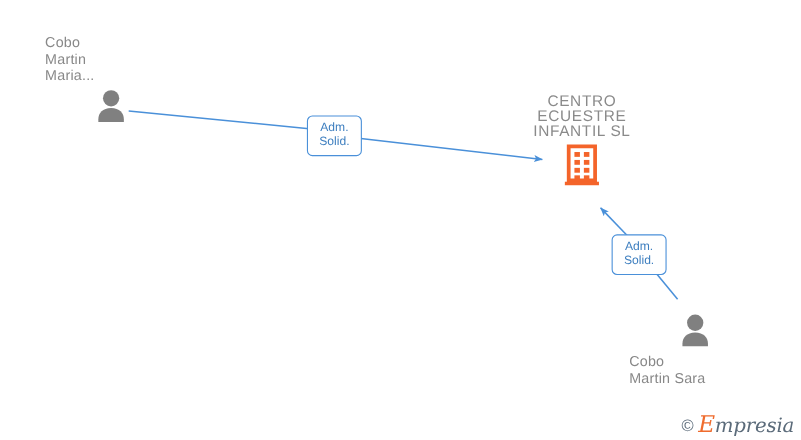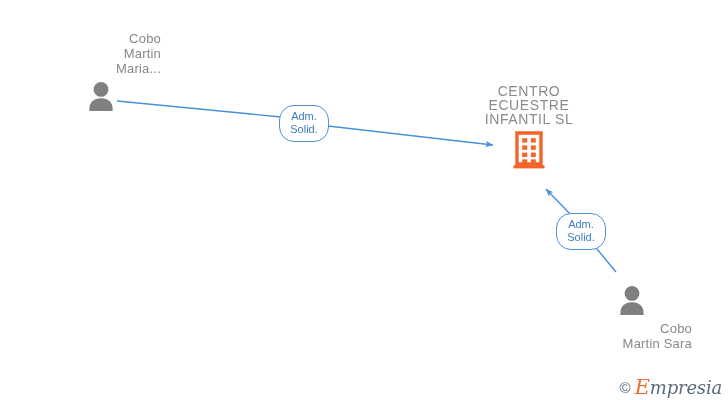--- a/index.html
+++ b/index.html
@@ -23,21 +23,21 @@
     left: 0;
     top: 0;
     width: 728px;
     height: 400px;
   }
 
   
   .person-node {
     position: absolute;
     width: 120px;
-    text-align: right;
+    text-align: left;
   }
   .person-label {
     color: #888888;
     font-size: 13px;
     line-height: 15px;
     letter-spacing: .2px;
     white-space: pre-line;
   }
   .person-icon {
     display: block;
@@ -61,21 +61,21 @@
     display: block;
     margin: 0 auto;
   }
 
   
   .relation-chip {
     position: absolute;
     box-sizing: border-box;
     background: #ffffff;
     border: 1px solid #4a90d9;
-    border-radius: 15px;
+    border-radius: 5px;
     color: #3d7ebf;
     font-size: 11px;
     line-height: 13px;
     text-align: center;
     padding: 4px 6px 5px 6px;
     white-space: pre-line;
     z-index: 3;
   }
 
   

